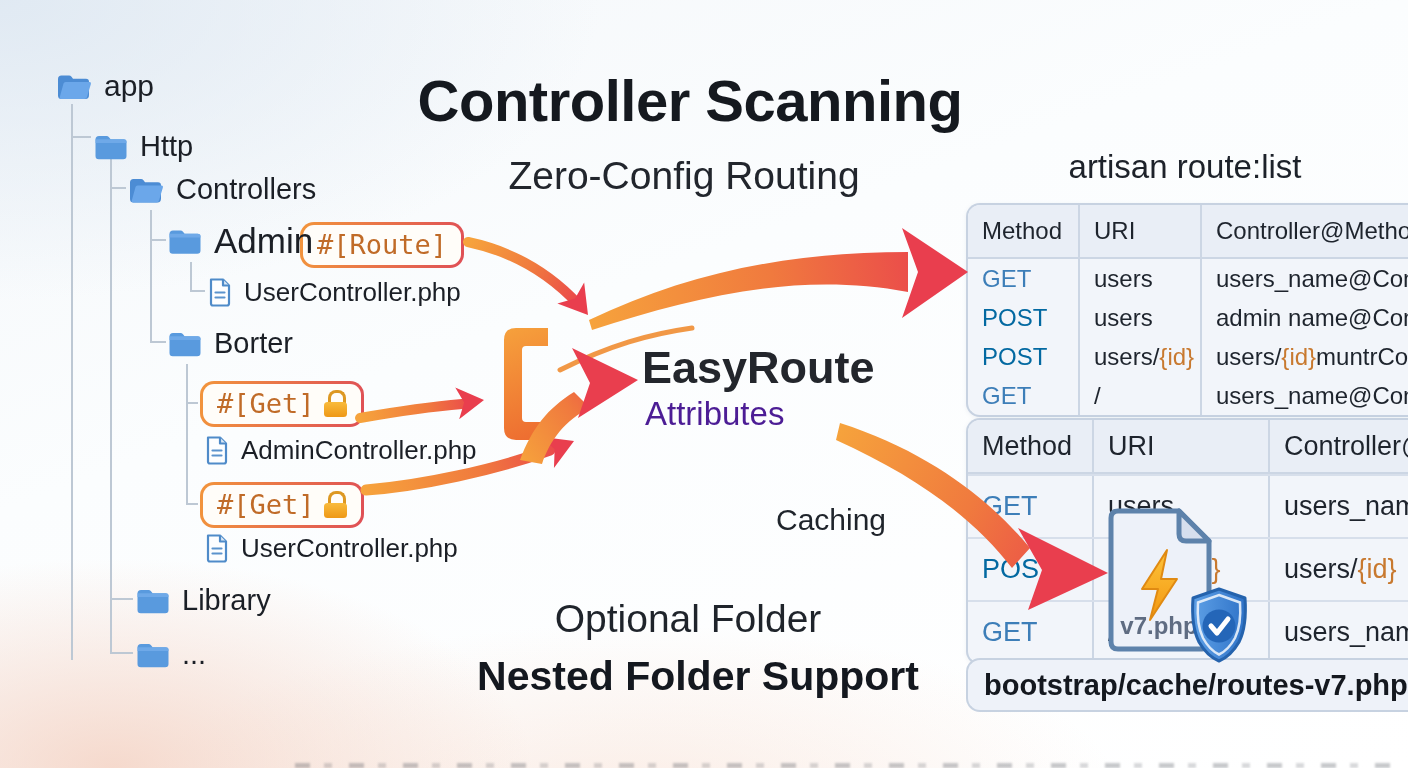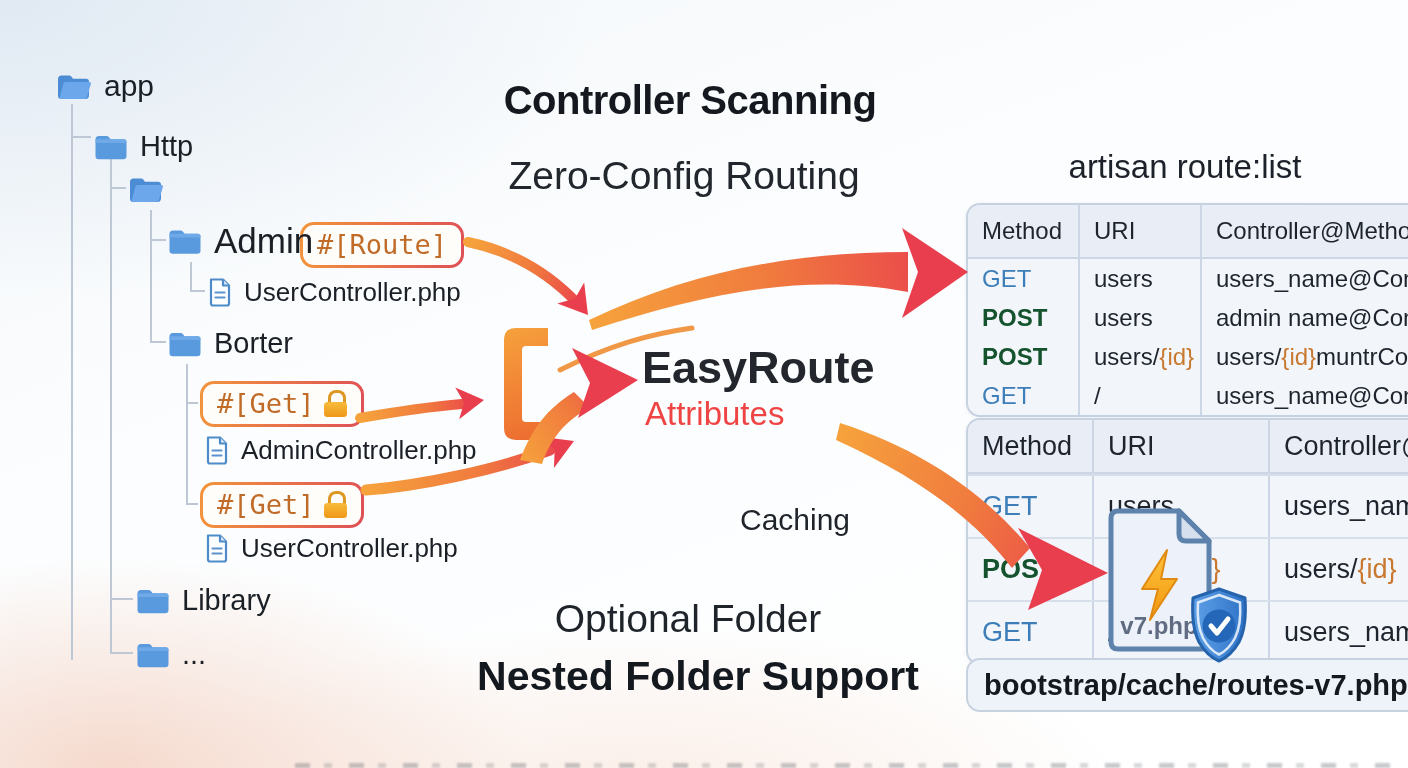--- a/index.html
+++ b/index.html
@@ -7,25 +7,25 @@
   body{background:
     radial-gradient(ellipse 600px 300px at 8% 100%, rgba(243,205,188,.75), rgba(243,205,188,0) 70%),
     radial-gradient(ellipse 700px 250px at 45% 104%, rgba(248,220,205,.5), rgba(248,220,205,0) 70%),
     radial-gradient(ellipse 800px 400px at 0% 0%, rgba(222,232,242,.9), rgba(222,232,242,0) 75%),
     linear-gradient(160deg,#f4f7fa 0%,#fbfdfe 40%,#ffffff 100%);}
   .abs{position:absolute;}
   .ctr{transform:translate(-50%,-50%);white-space:nowrap;}
   .cv{transform:translateY(-50%);white-space:nowrap;}
 
   
-  .title{font-size:40px;font-weight:700;color:#15191f;letter-spacing:-.5px;}
+  .title{font-size:58px;font-weight:700;color:#15191f;letter-spacing:-.5px;}
   .subtitle{font-size:39px;font-weight:400;color:#22262d;margin-top:9px;}
   .artisan{font-size:33px;font-weight:500;color:#1d222a;}
   .logo-name{font-size:45px;font-weight:700;color:#23262c;}
-  .logo-tag{font-size:33px;font-weight:400;color:#ef4444;}
+  .logo-tag{font-size:33px;font-weight:400;color:#4c1d95;}
   .lbl-caching{font-size:30px;color:#1f242b;}
   .lbl-optional{font-size:39px;color:#1f242b;}
   .lbl-nested{font-size:41px;font-weight:700;color:#14181f;}
 
   
   .tree-row{position:absolute;display:flex;align-items:center;gap:12px;z-index:2;}
   .tree-label{color:#1b1f26;white-space:nowrap;}
   .conn{position:absolute;background:#bdc8d4;z-index:1;}
   .badge{display:inline-flex;border-radius:14px;padding:3px;
     background:linear-gradient(100deg,#f2953c,#e6536%);
@@ -42,21 +42,21 @@
   
   .rt{position:absolute;border:2px solid #c7d2e1;border-right:none;border-radius:14px 0 0 14px;
     background:#f2f5fa;overflow:hidden;z-index:3;box-shadow:0 1px 4px rgba(120,140,170,.12);}
   .rt-head{display:grid;background:#e9eef6;border-bottom:2px solid #ccd6e4;}
   .rt-row{display:grid;}
   .rt-row.lined{border-top:2px solid #d7dfeb;}
   .rt-row.lined:first-child{border-top:none;}
   .rt-cell{display:flex;align-items:center;padding-left:14px;color:#1e242d;white-space:nowrap;overflow:visible;}
   .rt-cell.sep{border-left:2px solid #ccd6e4;}
   .m-GET{color:#3d7eb8;font-weight:500;}
-  .m-POST{color:#14532d;font-weight:700;}
+  .m-POST{color:#0369a1;font-weight:400;}
   .param{color:#c8792f;}
 
   .cache-footer{position:absolute;left:966px;top:658px;width:470px;height:50px;
     background:#eef2f9;border:2px solid #c7d2e1;border-right:none;border-radius:14px 0 0 14px;
     display:flex;align-items:center;padding-left:16px;font-size:29px;font-weight:700;color:#14181f;
     z-index:3;white-space:nowrap;}
 
   .arrow-layer{position:absolute;left:0;top:0;z-index:4;pointer-events:none;}
   .doc-layer{position:absolute;z-index:5;}
   .smudge{position:absolute;left:295px;right:4px;bottom:0;height:5px;z-index:6;opacity:.55;
@@ -65,21 +65,21 @@
     filter:blur(1.1px);}
 </style>
 </head>
 <body>
 
 <div class="abs ctr title" style="left:690px;top:100px;">Controller Scanning</div>
 <div class="abs ctr subtitle" style="left:684px;top:167px;">Zero-Config Routing</div>
 <div class="abs ctr artisan" style="left:1185px;top:167px;">artisan route:list</div>
 <div class="abs logo-name cv" style="left:642px;top:368px;">EasyRoute</div>
 <div class="abs logo-tag cv" style="left:645px;top:414px;">Attributes</div>
-<div class="abs ctr lbl-caching" style="left:795px;top:520px;">Caching</div>
+<div class="abs ctr lbl-caching" style="left:831px;top:520px;">Caching</div>
 <div class="abs ctr lbl-optional" style="left:688px;top:619px;">Optional Folder</div>
 <div class="abs ctr lbl-nested" style="left:698px;top:676px;">Nested Folder Support</div>
 
 <div id="connectors">
     <div class="conn" style="left: 71px; top: 104px; width: 2px; height: 556px;"></div>
     <div class="conn" style="left: 110px; top: 158px; width: 2px; height: 496px;"></div>
     <div class="conn" style="left: 150px; top: 210px; width: 2px; height: 133px;"></div>
     <div class="conn" style="left: 190px; top: 262px; width: 2px; height: 30px;"></div>
     <div class="conn" style="left: 186px; top: 364px; width: 2px; height: 141px;"></div>
     <div class="conn" style="left: 71px; top: 136px; width: 20px; height: 2px;"></div>
@@ -111,20 +111,21 @@
       </span>
       <span class="tree-label" style="font-size: 29px;">Http</span>
     </div>
     <div class="tree-row" style="left: 128px; top: 189px; transform: translateY(-50%);">
       <span style="display: flex;">
         <svg width="36" height="30" viewBox="0 0 36 30">
           <path d="M2 8 Q2 4.5 5.5 4.5 L13 4.5 Q14.5 4.5 15.5 5.8 L17 7.8 L30 7.8 Q33 7.8 33 10.8 L33 24 Q33 28 29.5 28 L5.5 28 Q2 28 2 24.5 Z" fill="#4c8cd4"></path>
           <path d="M7.5 12.5 Q8 11 9.5 11 L33.5 11 Q35.5 11 34.9 13 L31 26 Q30.5 28 28.5 28 L5 28 Q3.2 28 3.8 26 Z" fill="#6ba7ea"></path>
         </svg>
       </span>
+      <span class="tree-label" style="font-size: 29px;">Controllers</span>
     </div>
     <div class="tree-row" style="left: 300px; top: 245px; transform: translateY(-50%);">
       <span class="badge">
         <span class="badge-inner">
           <span class="badge-txt">#[Route]</span>
         </span>
       </span>
     </div>
     <div class="tree-row" style="left: 168px; top: 241px; transform: translateY(-50%);">
       <span style="display: flex;">

